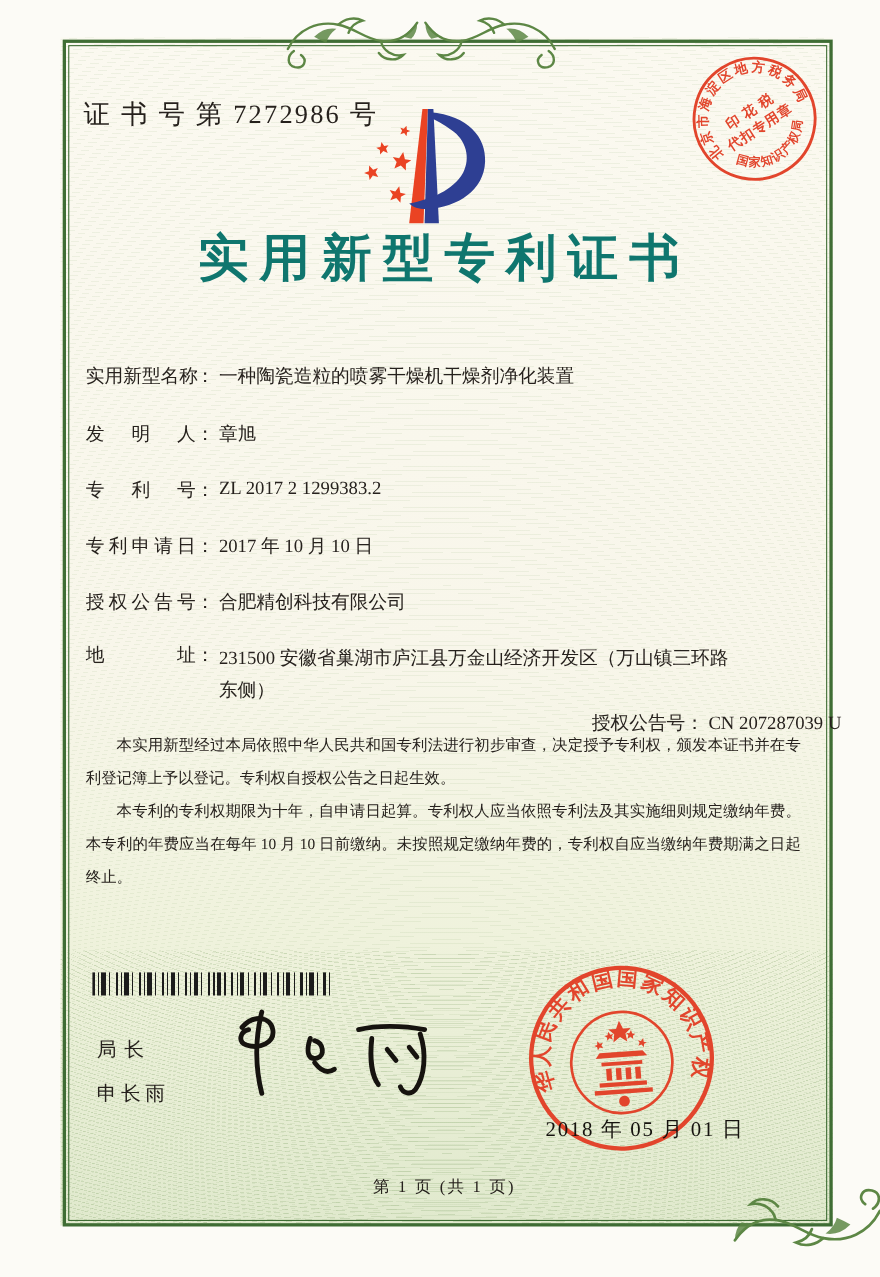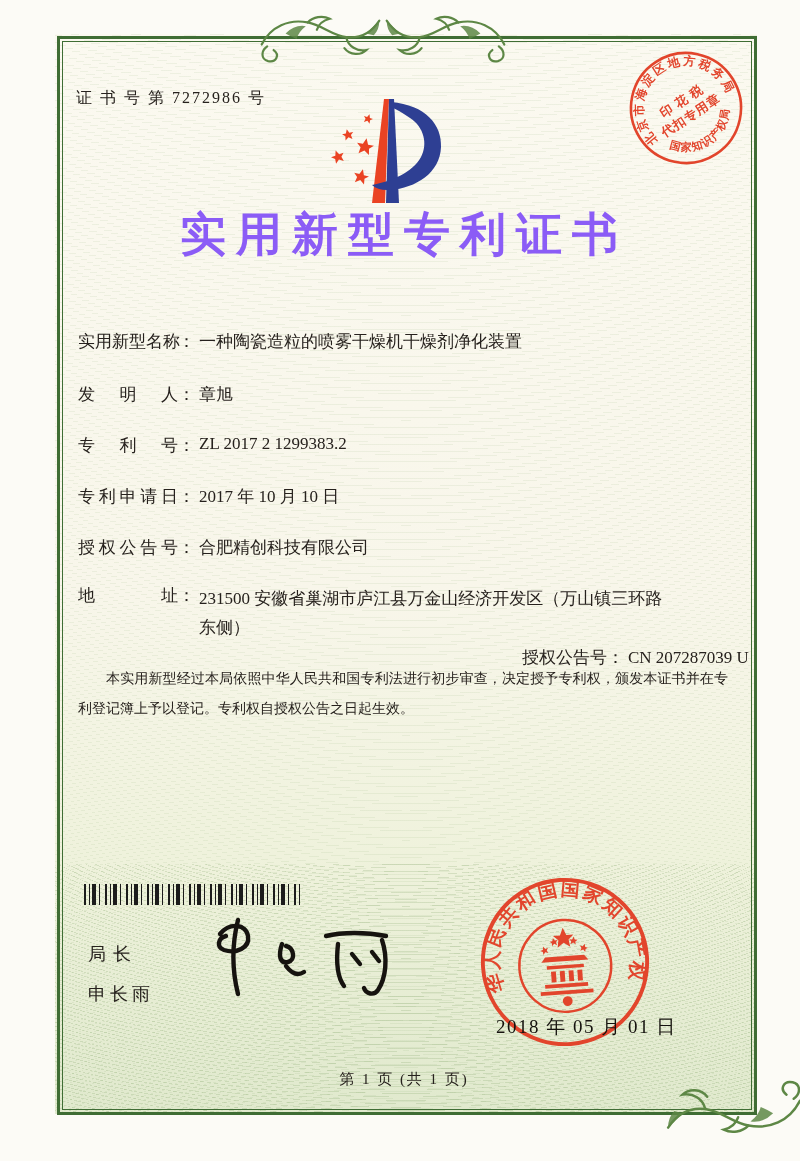--- a/index.html
+++ b/index.html
@@ -18,40 +18,40 @@
   .bottom-band{position:absolute;left:0;right:0;bottom:0;height:250px;
     background:repeating-radial-gradient(900px 520px at 50% -90%, rgba(108,148,82,0.20) 0 1px, transparent 1px 6px);}
   .frame{position:absolute;left:57px;top:36px;width:694px;height:1073px;border:3px solid var(--border-green);}
   .frame-inner{position:absolute;inset:2px;border:1px solid var(--border-green);}
 
   .orn{fill:none;stroke:var(--ornament-green);stroke-width:2.4;stroke-linecap:round;}
   .orn-f{fill:var(--ornament-green);opacity:.85;}
   .top-orn{position:absolute;left:258px;top:12px;}
   .br-orn{position:absolute;left:664px;top:1076px;}
 
-  .cert-no{position:absolute;left:76px;top:88px;font-size:16px;letter-spacing:2px;}
+  .cert-no{position:absolute;left:76px;top:88px;font-size:24px;letter-spacing:2px;}
 
   .tax-stamp{position:absolute;left:626px;top:48px;width:120px;height:120px;transform:rotate(-33deg);}
   .stamp-arc{font-size:12px;letter-spacing:2.5px;fill:var(--seal-red);font-weight:700;}
   .stamp-arc-b{font-size:11px;letter-spacing:1px;fill:var(--seal-red);font-weight:700;}
   .stamp-center{font-size:12.5px;fill:var(--seal-red);font-weight:700;letter-spacing:1px;text-anchor:middle;}
   .red-line{stroke:var(--seal-red);fill:none;}
 
   .logo{position:absolute;left:328px;top:90px;}
   .logo-red{fill:var(--logo-red);} .logo-blue{fill:var(--logo-blue);}
 
   .title{position:absolute;left:57px;top:204px;width:694px;margin:0;text-align:center;
-    font-size:46px;font-weight:700;letter-spacing:10px;color:#8b5cf6;}
+    font-size:46px;font-weight:700;letter-spacing:10px;color:#0f766e;}
 
   .row{position:absolute;left:78px;font-size:17px;white-space:nowrap;}
   .flabel{display:inline-block;width:100px;text-align:justify;text-align-last:justify;vertical-align:top;}
   .colon{display:inline-block;vertical-align:top;}
   .fvalue{display:inline-block;margin-left:4px;vertical-align:top;}
   .fvalue.wrap{white-space:normal;width:472px;line-height:1.72;}
-  .grant-right{position:absolute;left:444px;top:0;text-align:center;}
+  .grant-right{position:absolute;left:460px;top:0;text-align:center;}
 
   .body-text{position:absolute;left:78px;top:664px;width:650px;font-size:14px;line-height:30px;text-align:justify;}
   .body-text p{margin:0;text-indent:2em;}
 
   .barcode{position:absolute;left:84px;top:884px;width:216px;height:21px;
     background:repeating-linear-gradient(90deg,#1c1c1c 0 2px,transparent 2px 5px,#1c1c1c 5px 6px,transparent 6px 8px,#1c1c1c 8px 12px,transparent 12px 15px,#1c1c1c 15px 16px,transparent 16px 21px);}
 
   .officer-title{position:absolute;left:88px;top:942px;font-size:18px;letter-spacing:7px;}
   .officer-name{position:absolute;left:88px;top:982px;font-size:18px;letter-spacing:4px;}
   .signature{position:absolute;left:186px;top:906px;}
@@ -139,20 +139,21 @@
   <div class="row" style="top:584px">
     <span class="flabel">地址</span><span class="colon">：</span><span class="fvalue wrap">231500 安徽省巢湖市庐江县万金山经济开发区（万山镇三环路东侧）</span>
   </div>
 
   <div class="row" style="top:646px;width:650px">
     <span class="grant-right"><span>授权公告号</span><span>：</span><span style="margin-left:4px">CN 207287039 U</span></span>
   </div>
 
   <div class="body-text">
     <p>本实用新型经过本局依照中华人民共和国专利法进行初步审查，决定授予专利权，颁发本证书并在专利登记簿上予以登记。专利权自授权公告之日起生效。</p>
+    <p>本专利的专利权期限为十年，自申请日起算。专利权人应当依照专利法及其实施细则规定缴纳年费。本专利的年费应当在每年 10 月 10 日前缴纳。未按照规定缴纳年费的，专利权自应当缴纳年费期满之日起终止。</p>
   </div>
 
   <div class="barcode"></div>
 
   <div class="officer-title">局长</div>
   <div class="officer-name">申长雨</div>
 
   <svg class="signature" width="240" height="100" viewBox="0 0 240 100">
     <path class="sig" d="M52,14 C47,34 45,60 52,88"></path>
     <path class="sig" d="M34,28 C44,16 60,18 62,30 C64,42 50,48 38,44 C30,41 32,32 40,30"></path>

